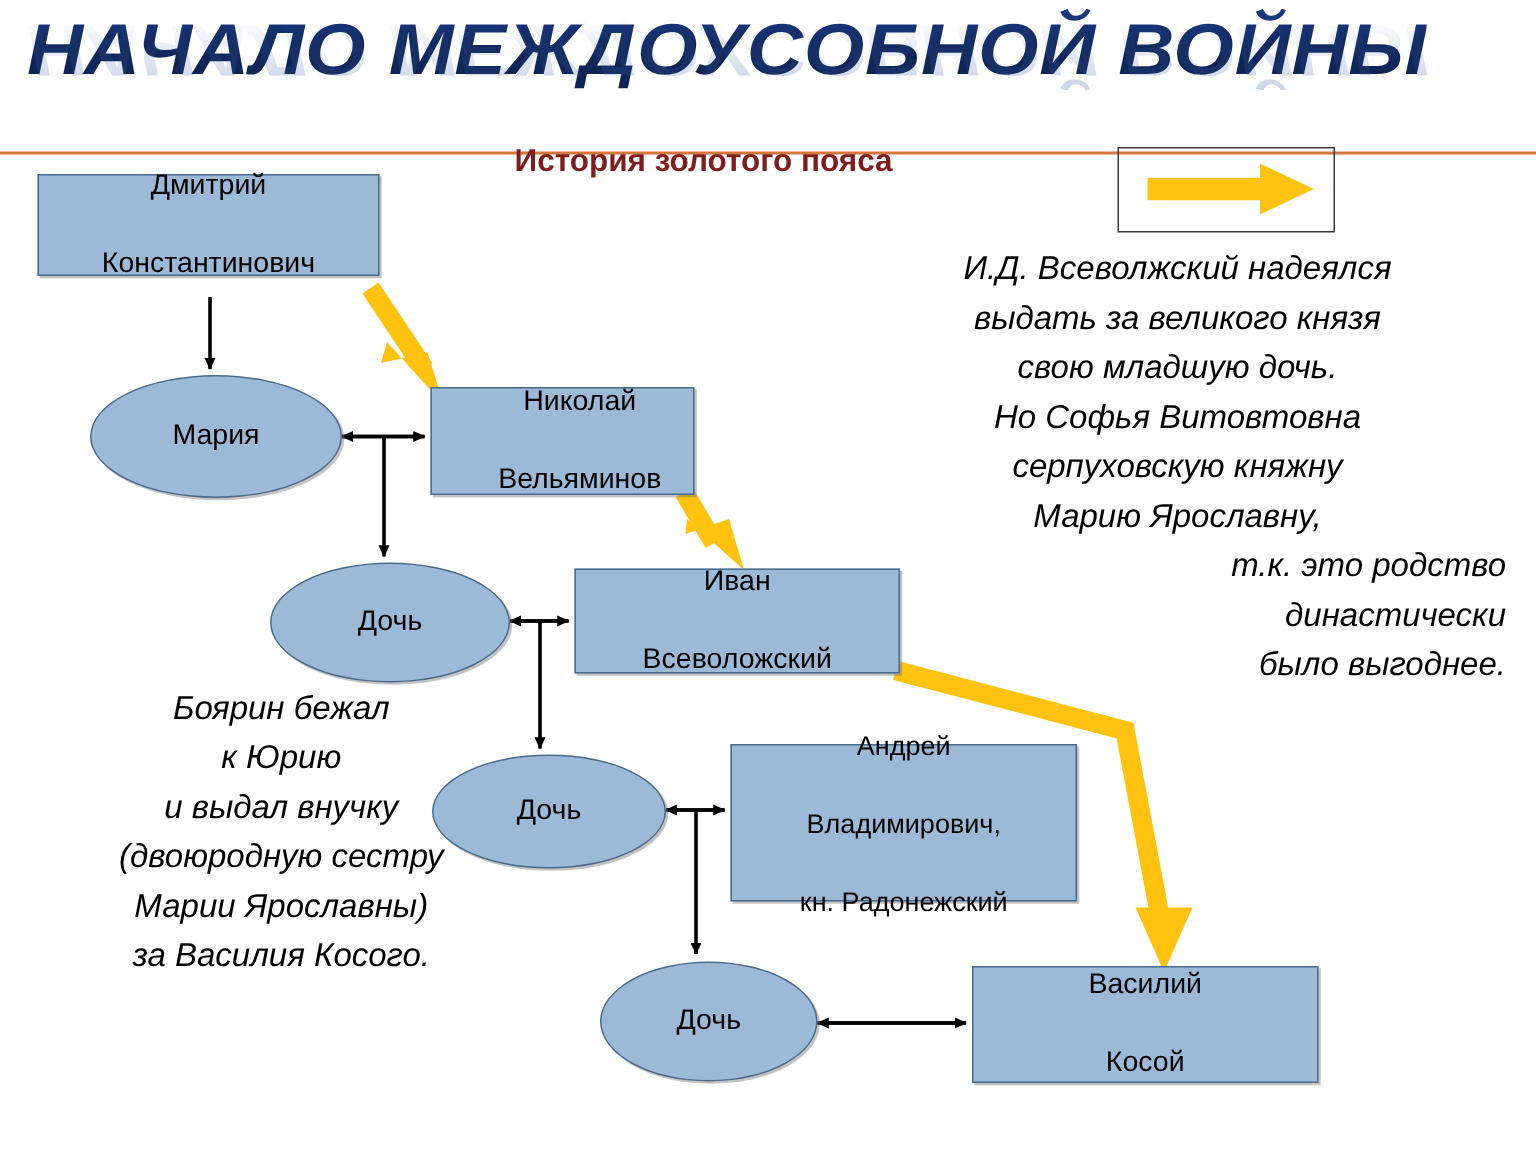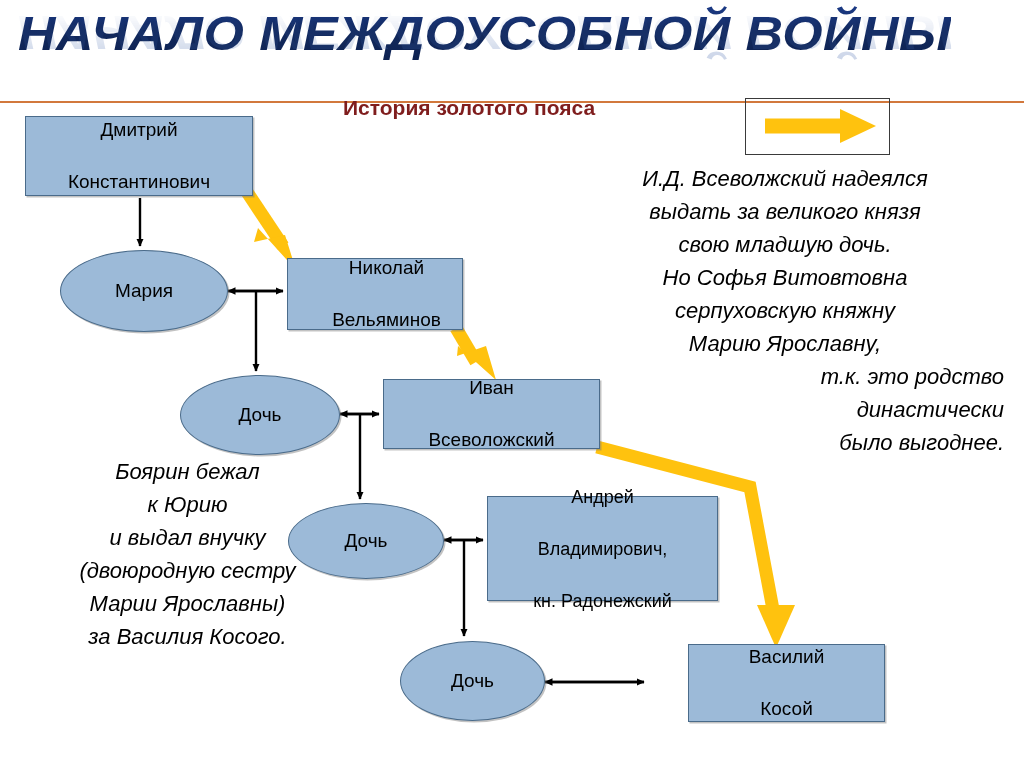--- a/index.html
+++ b/index.html
@@ -145,21 +145,21 @@
       <polygon points="460,352 498,386 488,352 459,362" transform="translate(-2,-6)"></polygon>
       <polygon points="757,605 795,605 776,648"></polygon>
     </g>
 
     <g>
       <line x1="765" y1="126" x2="845" y2="126" stroke="#FFC20E" stroke-width="15"></line>
       <polygon points="840,109 876,126 840,143" fill="#FFC20E"></polygon>
     </g>
   </svg>
 
-  <div class="node rect" style="left:25px;top:116px;width:228px;height:80px;">
+  <div class="node rect" style="left:25px;top:116px;width:228px;height:68px;">
     <span>
       <span>Дмитрий</span><br>
       <span>Константинович</span>
     </span>
   </div>
 
   <div class="node ellipse" style="left:60px;top:250px;width:168px;height:82px;">
     <span>Мария</span>
   </div>
 
@@ -190,21 +190,21 @@
       <span>Андрей</span><br>
       <span>Владимирович,</span><br>
       <span>кн. Радонежский</span>
     </span>
   </div>
 
   <div class="node ellipse" style="left:400px;top:641px;width:145px;height:80px;">
     <span>Дочь</span>
   </div>
 
-  <div class="node rect" style="left:688px;top:644px;width:197px;height:78px;">
+  <div class="node rect" style="left:648px;top:644px;width:231px;height:78px;">
     <span>
       <span>Василий</span><br>
       <span>Косой</span>
     </span>
   </div>
 
   <div class="para para-right">
     <div>И.Д. Всеволжский надеялся</div>
     <div>выдать за великого князя</div>
     <div>свою младшую дочь.</div>

